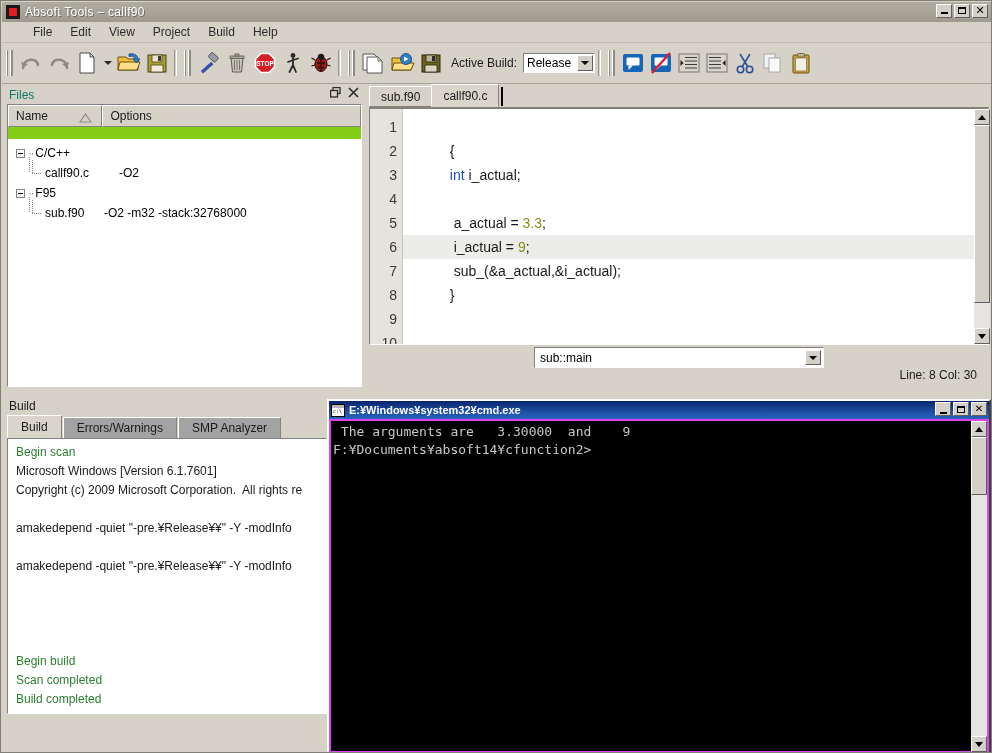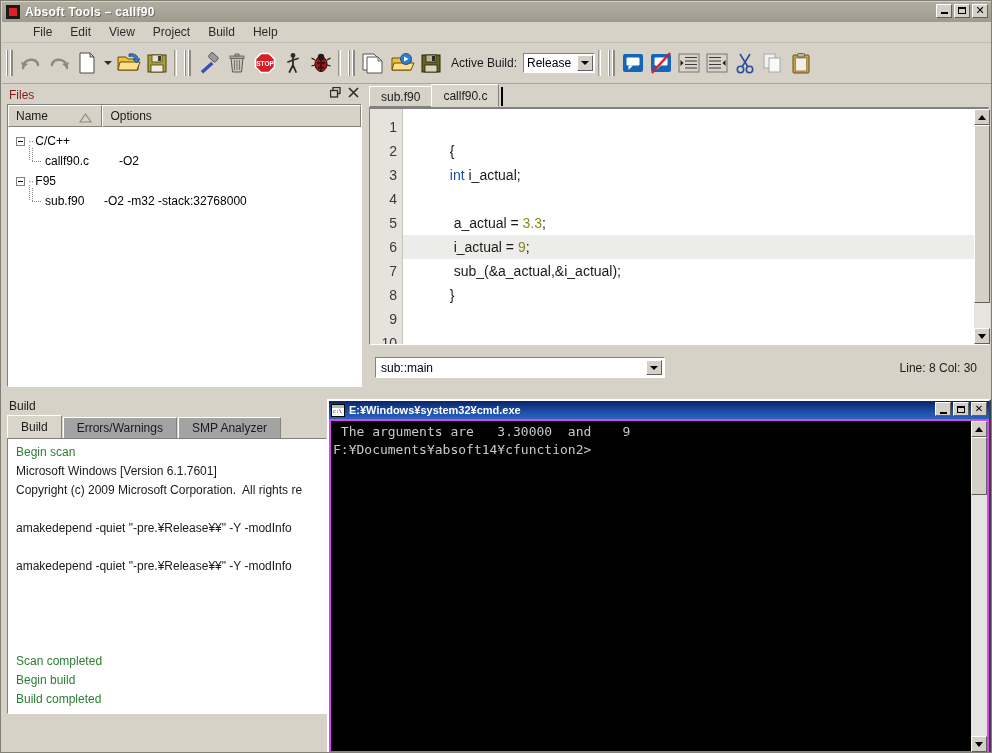--- a/index.html
+++ b/index.html
@@ -34,21 +34,21 @@
     position: relative;
     margin-right: 5px;
     flex: none;
   }
   .title-ico::after {
     content: ""; position: absolute;
     left: 3px; top: 3px; width: 8px; height: 8px;
     background: #e02020;
   }
   .title-text {
-    font-size: 12px; font-weight: bold; color: #ffffff;
+    font-size: 12px; font-weight: normal; color: #ffffff;
     letter-spacing: .3px;
     text-shadow: 1px 1px 0 rgba(0,0,0,.35);
     white-space: nowrap;
   }
   .tb-btns {
     position: absolute; right: 4px; top: 2px;
     display: flex; gap: 2px;
   }
   .tb-btn {
     width: 16px; height: 14px;
@@ -136,33 +136,33 @@
 
   
   .files-panel {
     position: absolute; left: 2px; top: 84px;
     width: 361px; height: 305px;
     background: #d6d2c8;
   }
   .panel-caption {
     height: 19px; display: flex; align-items: center;
     padding-left: 6px;
-    font-size: 12px; color: #7f1d1d;
+    font-size: 12px; color: #0f766e;
     position: relative;
   }
   .cap-btns { position: absolute; right: 5px; top: 2px; display: flex; gap: 7px; align-items:center; }
   .files-grid {
     position: absolute; left: 4px; top: 19px;
     width: 355px; height: 283px;
     background: #ffffff;
     border: 1px solid;
     border-color: #808080 #ffffff #ffffff #808080;
     overflow: hidden;
   }
-  .grid-head { display: flex; height: 22px; background: #84cc16; }
+  .grid-head { display: flex; height: 34px; background: #84cc16; }
   .gh {
     height: 22px; display: flex; align-items: center;
     font-size: 12px; color: #1a1a1a;
     padding-left: 7px;
     border: 1px solid;
     border-color: #ffffff #86827a #86827a #ffffff;
     background: #d6d2c8;
     position: relative;
   }
   .gh.name { width: 95px; }
@@ -283,20 +283,21 @@
     border-color: #ffffff #606060 #606060 #ffffff;
   }
   .tri-up { width:0;height:0;border-left:4px solid transparent;border-right:4px solid transparent;border-bottom:5px solid #000;}
   .tri-dn { width:0;height:0;border-left:4px solid transparent;border-right:4px solid transparent;border-top:5px solid #000;}
 
   .editor-status {
     position: absolute; left: 2px; top: 262px;
     width: 620px; height: 41px;
     display: flex; align-items: center;
     padding: 0 6px;
+    flex-direction: column;
   }
   .scope-combo {
     width: 290px; height: 21px;
     background: #ffffff;
     border: 1px solid;
     border-color: #808080 #ffffff #ffffff #808080;
     display: flex; align-items: center;
     padding-left: 5px;
     font-size: 12px; color: #000;
     position: relative;
@@ -804,22 +805,22 @@
       <div class="bline">Microsoft Windows [Version 6.1.7601]</div>
       <div class="bline">Copyright (c) 2009 Microsoft Corporation.  All rights re</div>
       <div class="bline"></div>
       <div class="bline">amakedepend -quiet "-pre.¥Release¥¥" -Y -modInfo </div>
       <div class="bline"></div>
       <div class="bline">amakedepend -quiet "-pre.¥Release¥¥" -Y -modInfo </div>
       <div class="bline"></div>
       <div class="bline"></div>
       <div class="bline"></div>
       <div class="bline"></div>
+      <div class="bline green">Begin build</div>
       <div class="bline green">Scan completed</div>
-      <div class="bline green">Begin build</div>
       <div class="bline green">Build completed</div>
     </div>
 
   </div>
 
   <div class="console">
     <div class="con-title">
       <div class="con-ico"></div>
       <div class="con-title-text">E:¥Windows¥system32¥cmd.exe</div>
       <div class="con-btns">

